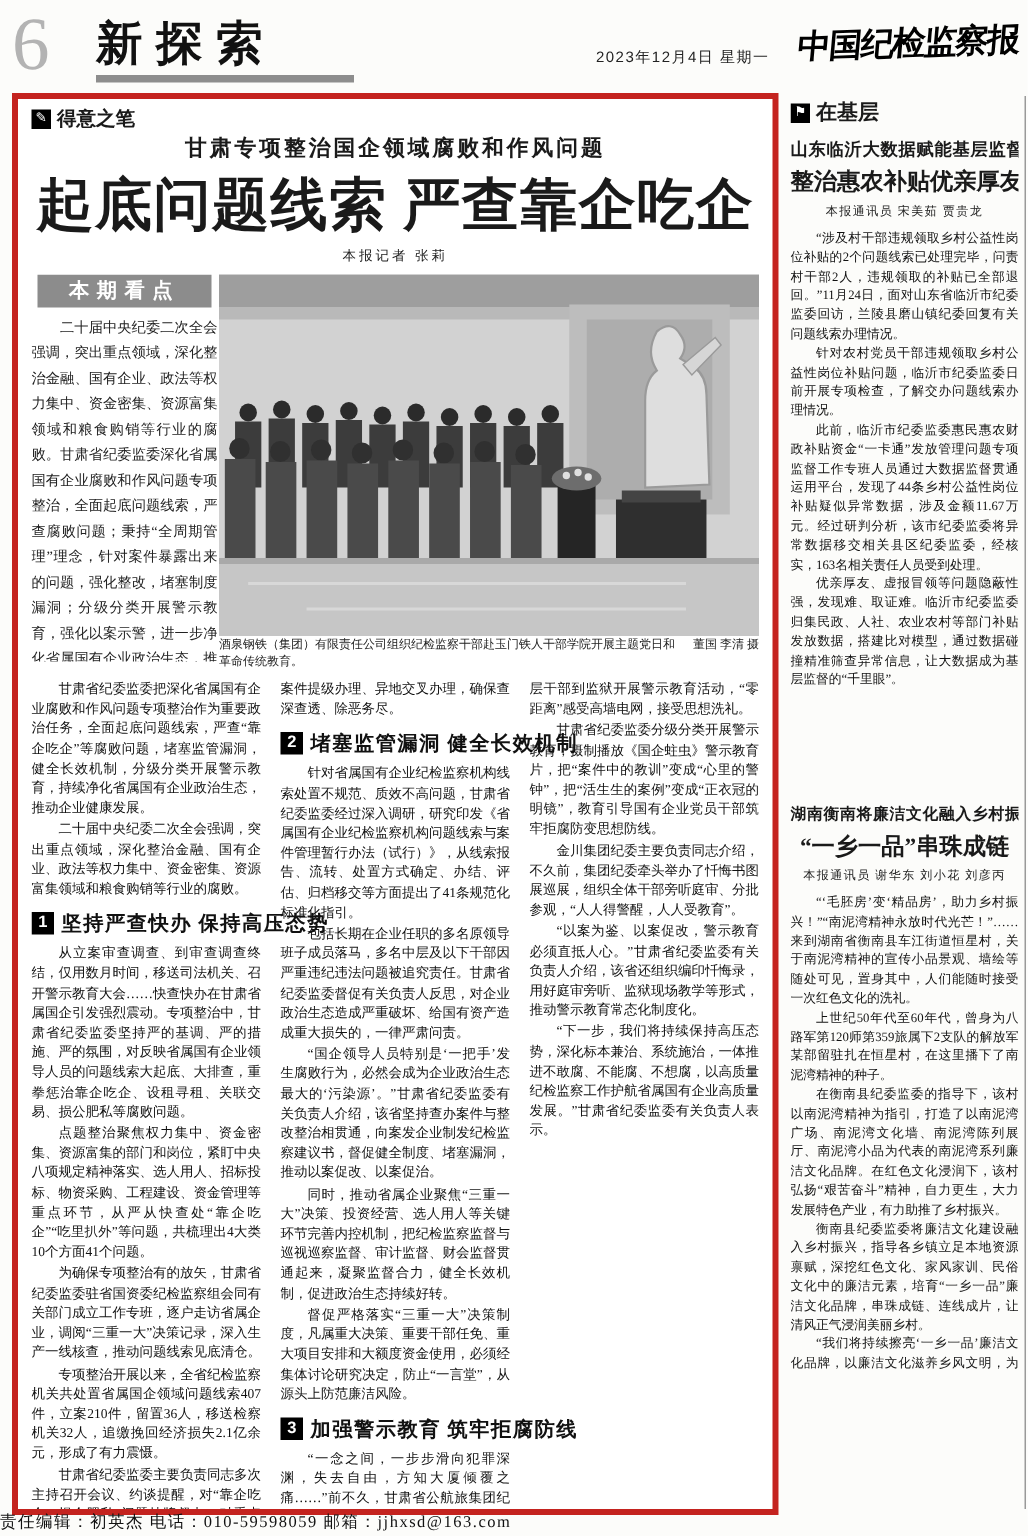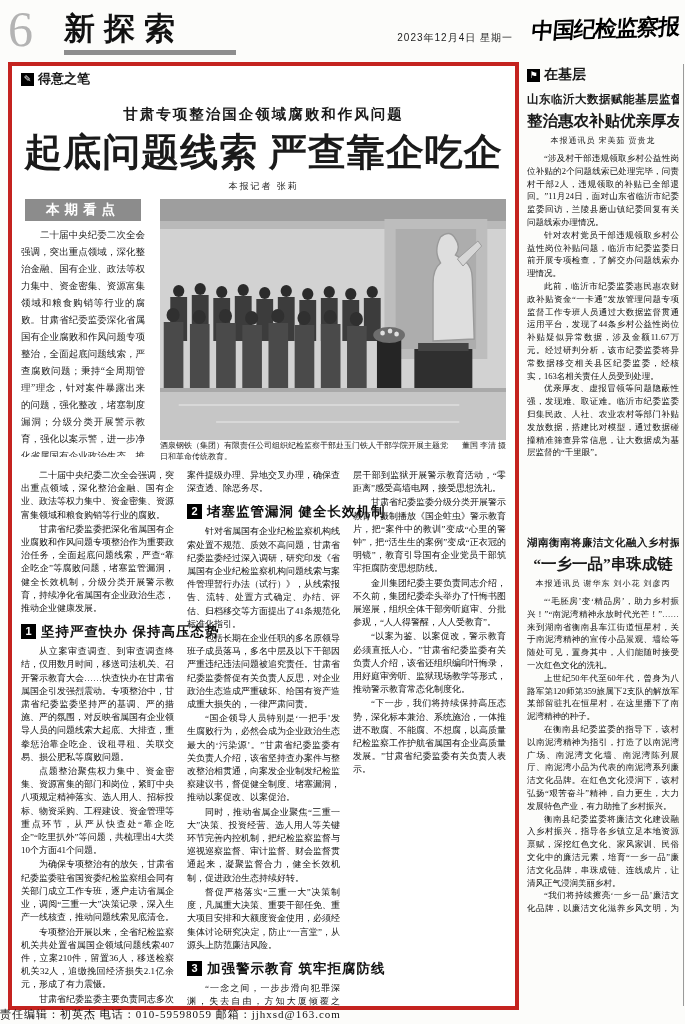--- a/index.html
+++ b/index.html
@@ -16,24 +16,24 @@
   .masthead{position:absolute;right:6px;top:14px;font-size:22px;font-weight:900;transform:skewX(-7deg) rotate(-2deg);letter-spacing:-1px;color:#000;}
   .edge-rule{position:absolute;right:1px;top:64px;width:1px;height:942px;background:#9a9a9a;}
   
   .main-frame{
     position:absolute;left:8px;top:62px;width:511px;height:948px;
     box-sizing:border-box;border:4px solid #c4231f;background:#fff;
     padding:4px 9px;overflow:hidden;
   }
   .col-label{display:flex;align-items:center;gap:4px;font-size:13px;font-weight:bold;}
   .sq-icon{display:inline-flex;align-items:center;justify-content:center;width:13px;height:13px;background:#000;color:#fff;font-size:9px;line-height:1;font-family:"DejaVu Sans",sans-serif;}
-  .kicker{margin-top:17px;text-align:center;font-size:14.5px;font-weight:bold;letter-spacing:2px;}
+  .kicker{margin-top:1px;text-align:center;font-size:14.5px;font-weight:bold;letter-spacing:2px;}
   .headline{text-align:center;font-size:38px;font-weight:900;letter-spacing:1px;margin:3px 0 2px;white-space:nowrap;}
   .byline{text-align:center;font-size:9px;color:#222;margin-bottom:6px;letter-spacing:2px;}
-  .content-row{display:flex;gap:15px;}
+  .content-row{display:flex;gap:1px;}
   .highlights{width:124px;flex:none;max-height:258px;overflow:hidden;}
   .hl-head{background:#8c8c8c;color:#fff;font-weight:bold;font-size:13.5px;text-align:center;letter-spacing:5px;padding:2px 0;margin:0 4px 6px 4px;}
   .hl-text{font-size:9.5px;line-height:17px;text-align:justify;text-indent:2em;color:#222;}
   .photo-wrap{flex:1;min-width:0;}
   .photo-wrap svg{display:block;width:100%;height:241px;background:#cfcfcf;}
   .caption-row{display:flex;justify-content:space-between;gap:8px;font-size:8px;color:#222;margin-top:0;line-height:11px;}
   .caption-credit{flex:none;white-space:nowrap;}
   .article-body{
     margin-top:7px;height:578px;overflow:hidden;
     column-count:3;column-gap:13px;column-fill:auto;
@@ -151,22 +151,22 @@
         <rect x="60" y="222" width="260" height="2" fill="#d8d8d8"></rect>
       </svg>
       <div class="caption-row">
         <span>酒泉钢铁（集团）有限责任公司组织纪检监察干部赴玉门铁人干部学院开展主题党日和革命传统教育。</span>
         <span class="caption-credit">董国 李清 摄</span>
       </div>
     </div>
   </div>
 
   <div class="article-body">
+      <p class="para">甘肃省纪委监委把深化省属国有企业腐败和作风问题专项整治作为重要政治任务，全面起底问题线索，严查“靠企吃企”等腐败问题，堵塞监管漏洞，健全长效机制，分级分类开展警示教育，持续净化省属国有企业政治生态，推动企业健康发展。</p>
       <p class="para">二十届中央纪委二次全会强调，突出重点领域，深化整治金融、国有企业、政法等权力集中、资金密集、资源富集领域和粮食购销等行业的腐败。</p>
-      <p class="para">甘肃省纪委监委把深化省属国有企业腐败和作风问题专项整治作为重要政治任务，全面起底问题线索，严查“靠企吃企”等腐败问题，堵塞监管漏洞，健全长效机制，分级分类开展警示教育，持续净化省属国有企业政治生态，推动企业健康发展。</p>
       <div class="sec-head">
         <span class="sec-num">1</span>
         <span class="sec-title">坚持严查快办 保持高压态势</span>
       </div>
       <p class="para">从立案审查调查、到审查调查终结，仅用数月时间，移送司法机关、召开警示教育大会……快查快办在甘肃省属国企引发强烈震动。专项整治中，甘肃省纪委监委坚持严的基调、严的措施、严的氛围，对反映省属国有企业领导人员的问题线索大起底、大排查，重拳惩治靠企吃企、设租寻租、关联交易、损公肥私等腐败问题。</p>
       <p class="para">点题整治聚焦权力集中、资金密集、资源富集的部门和岗位，紧盯中央八项规定精神落实、选人用人、招标投标、物资采购、工程建设、资金管理等重点环节，从严从快查处“靠企吃企”“吃里扒外”等问题，共梳理出4大类10个方面41个问题。</p>
       <p class="para">为确保专项整治有的放矢，甘肃省纪委监委驻省国资委纪检监察组会同有关部门成立工作专班，逐户走访省属企业，调阅“三重一大”决策记录，深入生产一线核查，推动问题线索见底清仓。</p>
       <p class="para">专项整治开展以来，全省纪检监察机关共处置省属国企领域问题线索407件，立案210件，留置36人，移送检察机关32人，追缴挽回经济损失2.1亿余元，形成了有力震慑。</p>
       <p class="para">甘肃省纪委监委主要负责同志多次主持召开会议、约谈提醒，对“靠企吃企”“损企肥私”问题挂牌督办，对重点案件提级办理、异地交叉办理，确保查深查透、除恶务尽。</p>
       <div class="sec-head">

